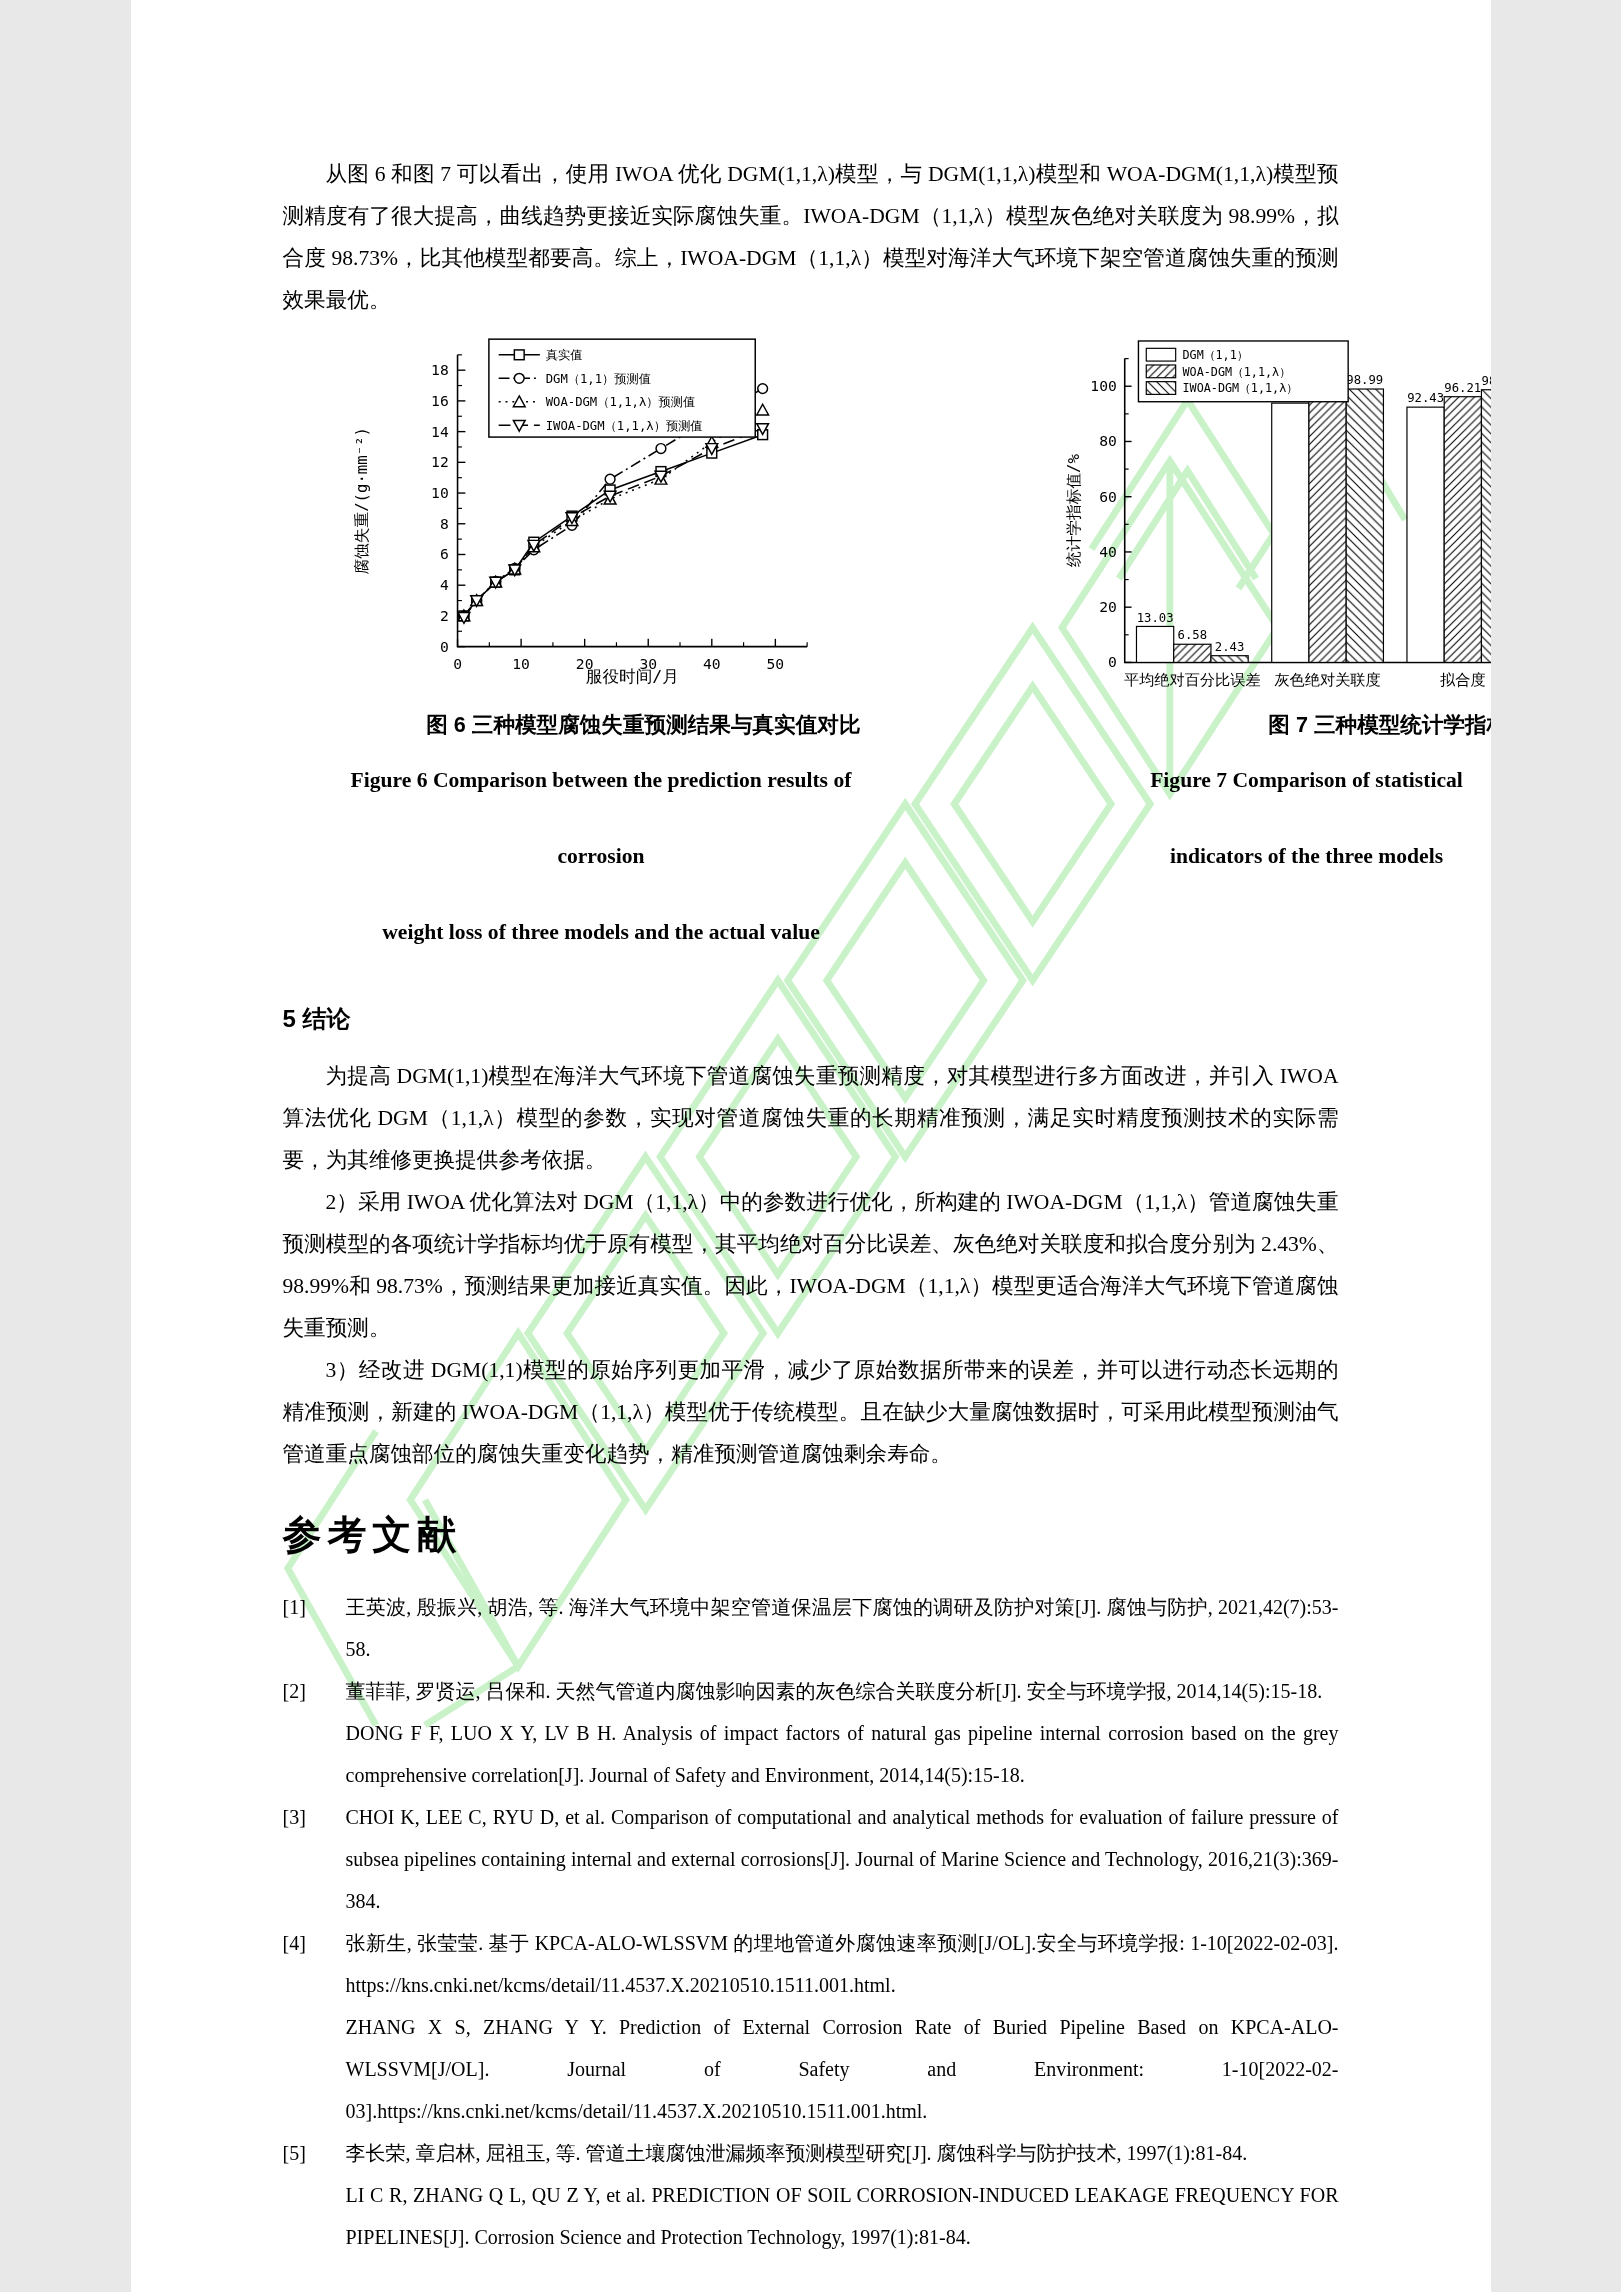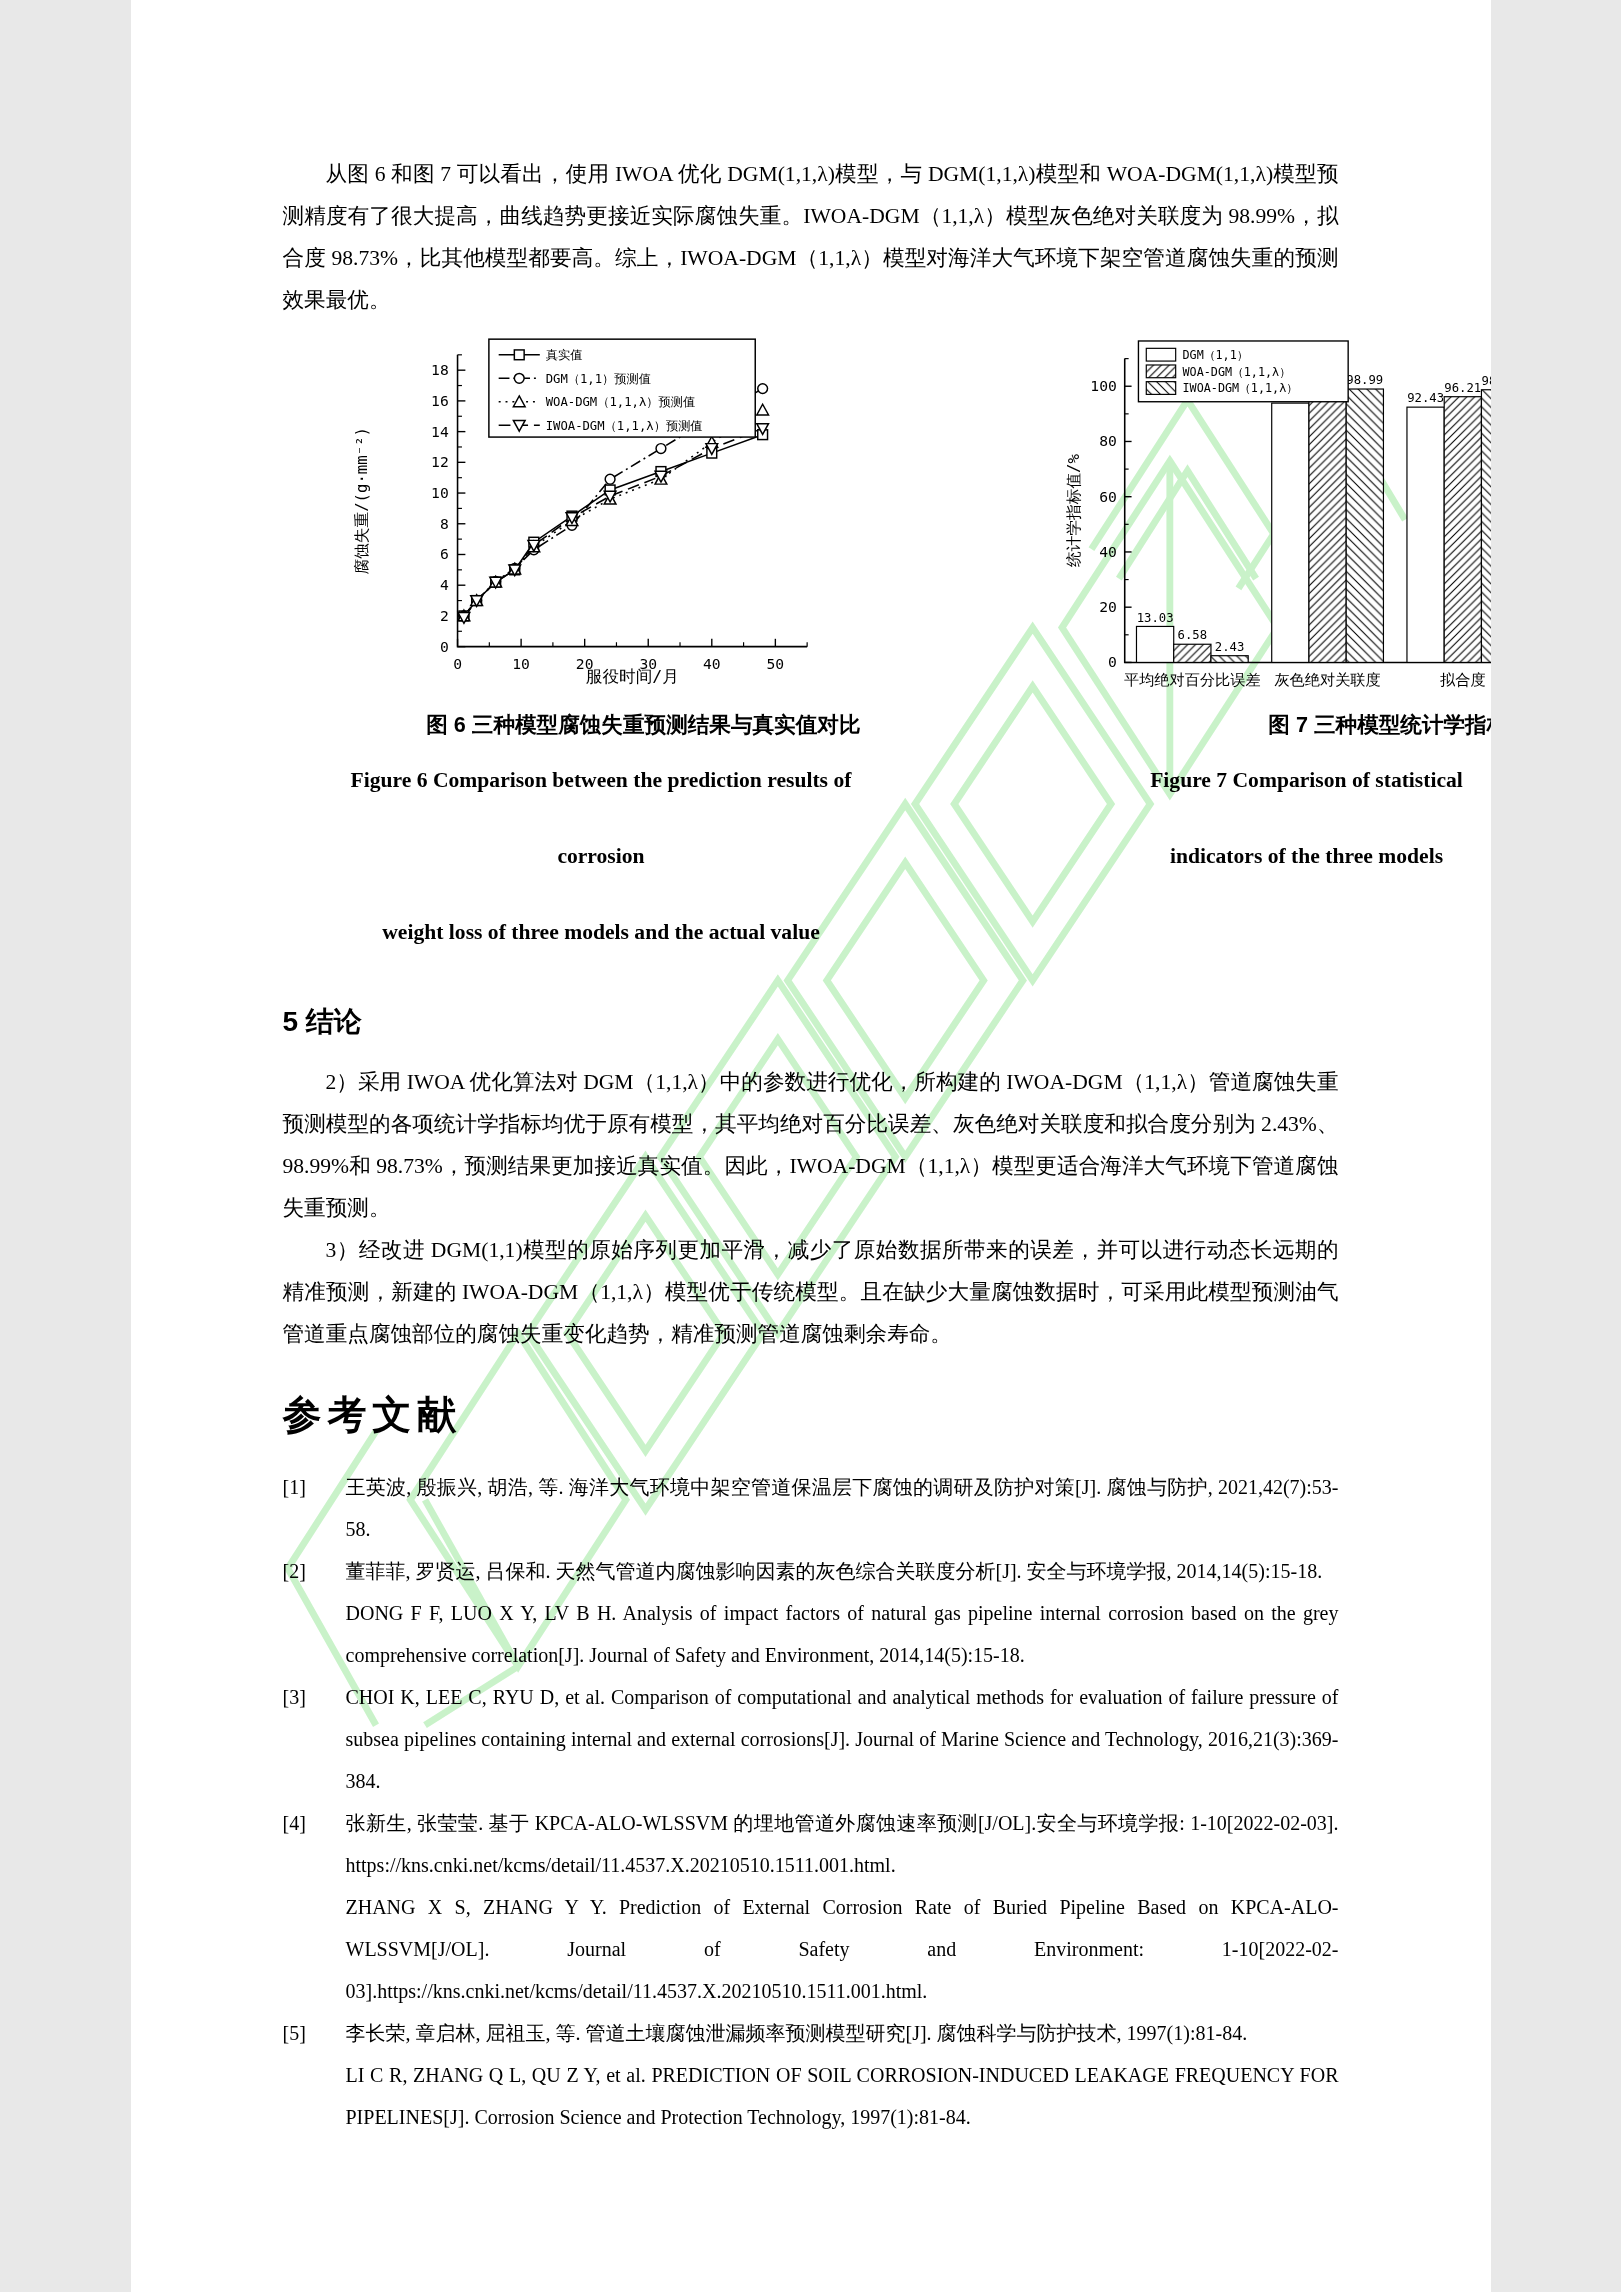--- a/index.html
+++ b/index.html
@@ -21,21 +21,21 @@
   .chart{display:block;}
   svg text{font-family:"DejaVu Sans Mono","DejaVu Sans",monospace;fill:#000;}
   .caption-cn{
     font-family:"Liberation Sans","DejaVu Sans",sans-serif;
     font-weight:bold;font-size:21.6px;text-align:right;
     margin-top:15.7px;line-height:35px;
   }
   .caption-en{font-weight:bold;font-size:21.6px;text-align:center;line-height:76px;margin:0;}
   h2.section{
     font-family:"Liberation Sans","DejaVu Sans",sans-serif;
-    font-weight:bold;font-size:28px;margin:33px 0 19.6px 0;
+    font-weight:bold;font-size:24px;margin:33px 0 19.6px 0;
   }
   h1.refs-heading{
     font-family:"Liberation Sans","DejaVu Sans",sans-serif;
     font-weight:bold;font-size:39px;text-align:left;
     letter-spacing:5.9px;margin:33px 0 23.5px 0;
   }
   .ref{display:flex;font-size:20px;line-height:42px;}
   .ref-num{width:63px;flex:none;}
   .ref-body{flex:1;}
   .ref-body p{margin:0;text-align:justify;}
@@ -254,20 +254,21 @@
             <rect x="86" y="51.5" width="30" height="13" fill="url(#pb)" stroke="#000" stroke-width="1.2"></rect>
             <text x="123" y="62.5" font-size="12" text-anchor="start">IWOA-DGM（1,1,λ）</text>
           </svg>
         <div class="caption-cn">图 7  三种模型统计学指标对比</div>
         <p class="caption-en">Figure 7   Comparison of statistical</p>
         <p class="caption-en">indicators of the three models</p>
       </div>
     </div>
 
     <h2 class="section">5  结论</h2>
+    <p class="body">为提高 DGM(1,1)模型在海洋大气环境下管道腐蚀失重预测精度，对其模型进行多方面改进，并引入 IWOA 算法优化 DGM（1,1,λ）模型的参数，实现对管道腐蚀失重的长期精准预测，满足实时精度预测技术的实际需要，为其维修更换提供参考依据。</p>
     <p class="body">2）采用 IWOA 优化算法对 DGM（1,1,λ）中的参数进行优化，所构建的 IWOA-DGM（1,1,λ）管道腐蚀失重预测模型的各项统计学指标均优于原有模型，其平均绝对百分比误差、灰色绝对关联度和拟合度分别为 2.43%、98.99%和 98.73%，预测结果更加接近真实值。因此，IWOA-DGM（1,1,λ）模型更适合海洋大气环境下管道腐蚀失重预测。</p>
     <p class="body">3）经改进 DGM(1,1)模型的原始序列更加平滑，减少了原始数据所带来的误差，并可以进行动态长远期的精准预测，新建的 IWOA-DGM（1,1,λ）模型优于传统模型。且在缺少大量腐蚀数据时，可采用此模型预测油气管道重点腐蚀部位的腐蚀失重变化趋势，精准预测管道腐蚀剩余寿命。</p>
 
     <h1 class="refs-heading">参考文献</h1>
 
     <div class="ref">
       <span class="ref-num">[1]</span>
       <div class="ref-body">
         <p>王英波, 殷振兴, 胡浩, 等. 海洋大气环境中架空管道保温层下腐蚀的调研及防护对策[J]. 腐蚀与防护, 2021,42(7):53-58.</p>
       </div>

